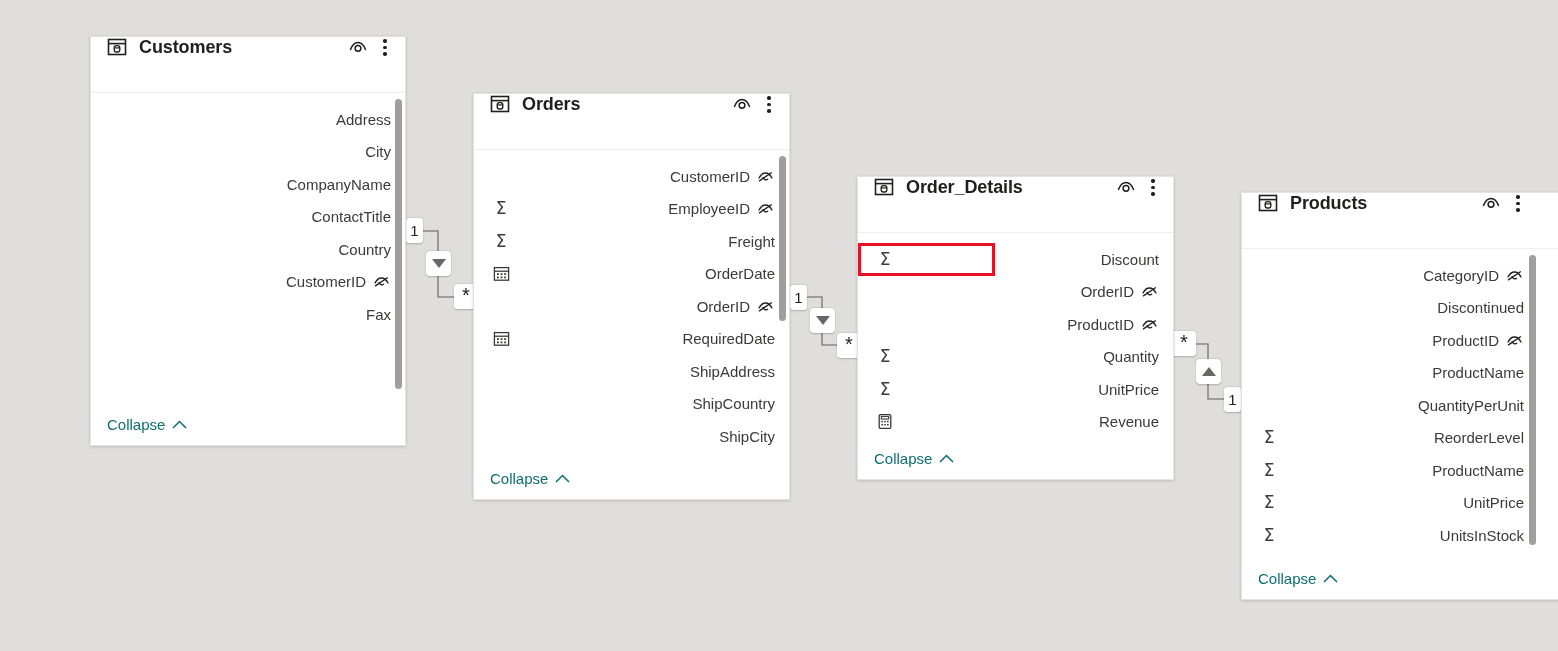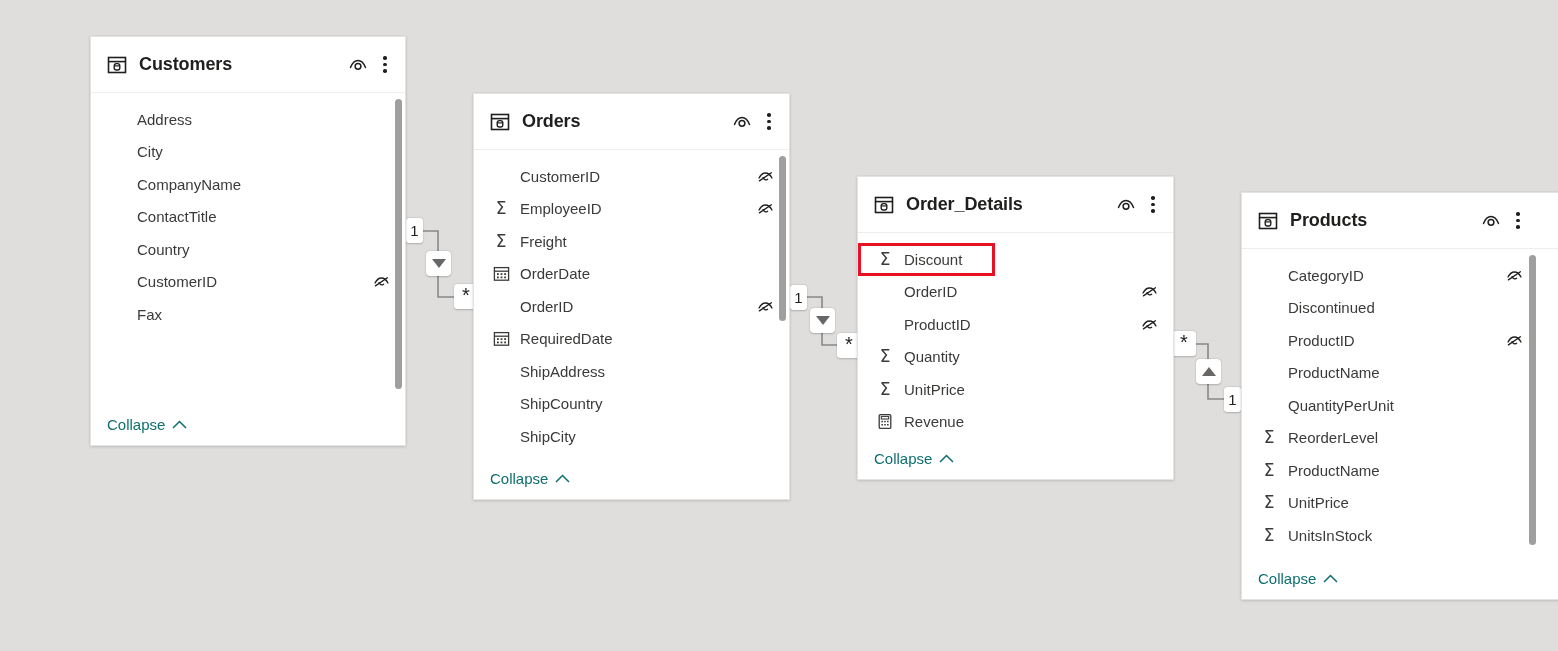--- a/index.html
+++ b/index.html
@@ -21,21 +21,21 @@
     border: 1px solid #e3e3e3;
     box-shadow: 0 1px 3px rgba(0,0,0,0.13), 0 0 1px rgba(0,0,0,0.10);
     display: flex;
     flex-direction: column;
     overflow: hidden;
   }
   .card-header {
     height: 56px;
     min-height: 56px;
     display: flex;
-    align-items: center;
+    align-items: flex-start;
     padding: 0 14px 0 16px;
     border-bottom: 1px solid #eeeeee;
     background: #fff;
   }
   .tbl-icon { width: 20px; height: 20px; flex: 0 0 20px; margin-right: 12px; display:block; }
   .card-title {
     font-size: 18px;
     font-weight: bold;
     color: #201f1e;
     white-space: nowrap;
@@ -49,20 +49,21 @@
   .kebab i { width: 3.5px; height: 3.5px; border-radius: 50%; background: #201f1e; display: block; }
 
   .field-area { position: relative; flex: 1 1 auto; overflow: hidden; padding-top: 10px; }
   .field-list { list-style: none; margin: 0; padding: 0; }
   .field-row {
     height: 32.5px;
     display: flex;
     align-items: center;
     padding: 0 14px 0 16px;
     position: relative;
+    text-align: right;
   }
   .field-type { width: 22px; flex: 0 0 22px; display: flex; align-items: center; justify-content: center; margin-right: 8px; }
   .field-type svg { display: block; }
   .sigma { font-size: 17px; color: #3b3a39; line-height: 1; font-family: "DejaVu Sans", sans-serif; }
   .field-name {
     font-size: 15px;
     color: #3b3a39;
     white-space: nowrap;
     flex: 1 1 auto;
     overflow: hidden;

